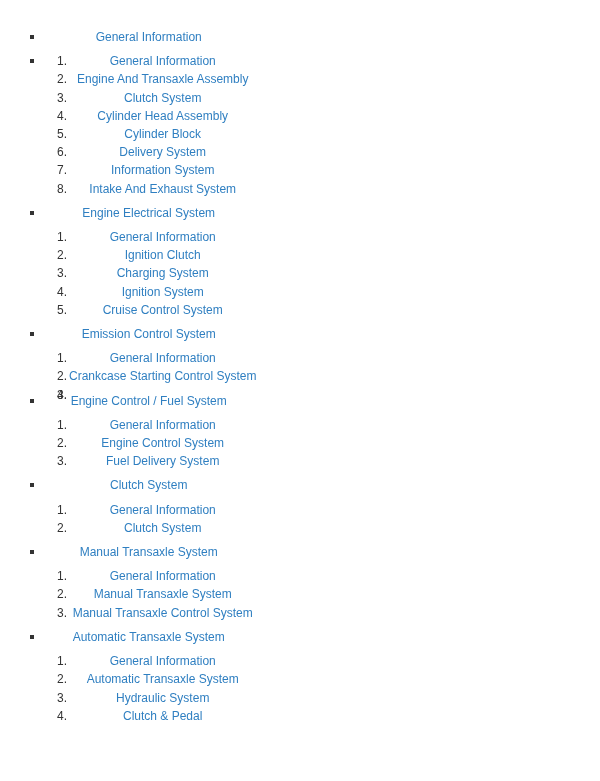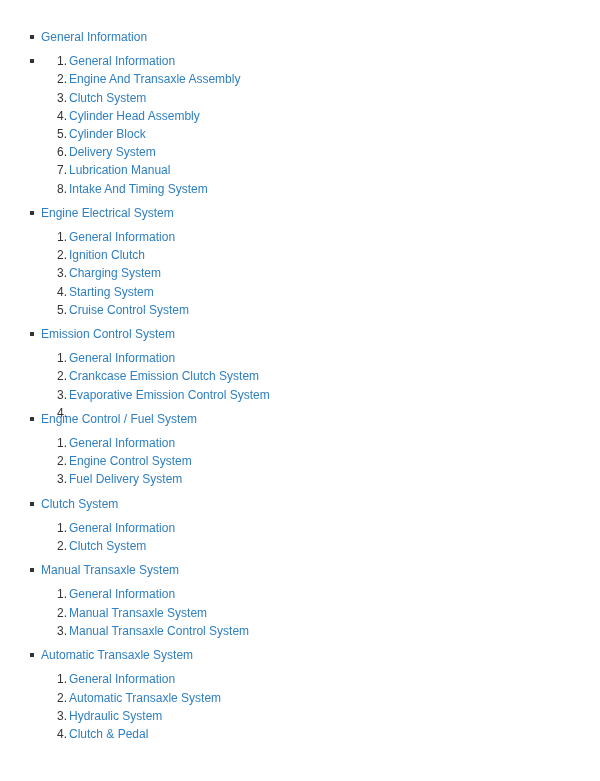--- a/index.html
+++ b/index.html
@@ -1,50 +1,50 @@
 <!DOCTYPE html>
 <html><head>
 <meta charset="utf-8">
 <style>
   html, body { margin:0; padding:0; background:#ffffff; }
   body { width:600px; height:781px; overflow:hidden; font-family:"Liberation Sans", sans-serif; font-size:12px; }
   .toc { position:absolute; left:30px; top:28px; margin:0; padding:0; list-style:none; }
-  .sec { position:relative; padding-left:11px; line-height:18.2px; }
+  .sec { position:relative; padding-left:11px; line-height:18.2px;text-align:center; }
   .sec > .bullet { position:absolute; left:0; top:7px; width:4px; height:4px; background:#333; }
   a { color:#2f7fc1; text-decoration:none; }
   .sub { margin:6px 0 6px 0; padding:0 0 0 0; list-style:none; }
   .sub li { position:relative; padding-left:28px; line-height:18.2px; color:#333; }
   .sub li .num { position:absolute; left:16px; color:#333; }
 </style>
 </head>
 <body>
 
 <ul class="toc" id="toc">
     <li class="sec"><span class="bullet"></span><a href="#">General Information</a></li>
     <li class="sec"><span class="bullet"></span><ol class="sub">
         <li><span class="num">1.</span><a href="#">General Information</a></li>
         <li><span class="num">2.</span><a href="#">Engine And Transaxle Assembly</a></li>
         <li><span class="num">3.</span><a href="#">Clutch System</a></li>
         <li><span class="num">4.</span><a href="#">Cylinder Head Assembly</a></li>
         <li><span class="num">5.</span><a href="#">Cylinder Block</a></li>
         <li><span class="num">6.</span><a href="#">Delivery System</a></li>
-        <li><span class="num">7.</span><a href="#">Lubrication Manual</a></li>
-        <li><span class="num">8.</span><a href="#">Intake And Timing System</a></li>
+        <li><span class="num">7.</span><a href="#">Information System</a></li>
+        <li><span class="num">8.</span><a href="#">Intake And Exhaust System</a></li>
       </ol></li>
     <li class="sec"><span class="bullet"></span><a href="#">Engine Electrical System</a><ol class="sub">
         <li><span class="num">1.</span><a href="#">General Information</a></li>
         <li><span class="num">2.</span><a href="#">Ignition Clutch</a></li>
         <li><span class="num">3.</span><a href="#">Charging System</a></li>
-        <li><span class="num">4.</span><a href="#">Starting System</a></li>
+        <li><span class="num">4.</span><a href="#">Ignition System</a></li>
         <li><span class="num">5.</span><a href="#">Cruise Control System</a></li>
       </ol></li>
     <li class="sec"><span class="bullet"></span><a href="#">Emission Control System</a><ol class="sub">
         <li><span class="num">1.</span><a href="#">General Information</a></li>
-        <li><span class="num">2.</span><a href="#">Crankcase Emission Clutch System</a></li>
-        <li><span class="num">3.</span><a href="#">Evaporative Emission Control System</a></li>
+        <li><span class="num">2.</span><a href="#">Crankcase Starting Control System</a></li>
+        <li><span class="num">3.</span></li>
         <li><span class="num">4.</span></li>
       </ol></li>
     <li class="sec"><span class="bullet"></span><a href="#">Engine Control / Fuel System</a><ol class="sub">
         <li><span class="num">1.</span><a href="#">General Information</a></li>
         <li><span class="num">2.</span><a href="#">Engine Control System</a></li>
         <li><span class="num">3.</span><a href="#">Fuel Delivery System</a></li>
       </ol></li>
     <li class="sec"><span class="bullet"></span><a href="#">Clutch System</a><ol class="sub">
         <li><span class="num">1.</span><a href="#">General Information</a></li>
         <li><span class="num">2.</span><a href="#">Clutch System</a></li>

